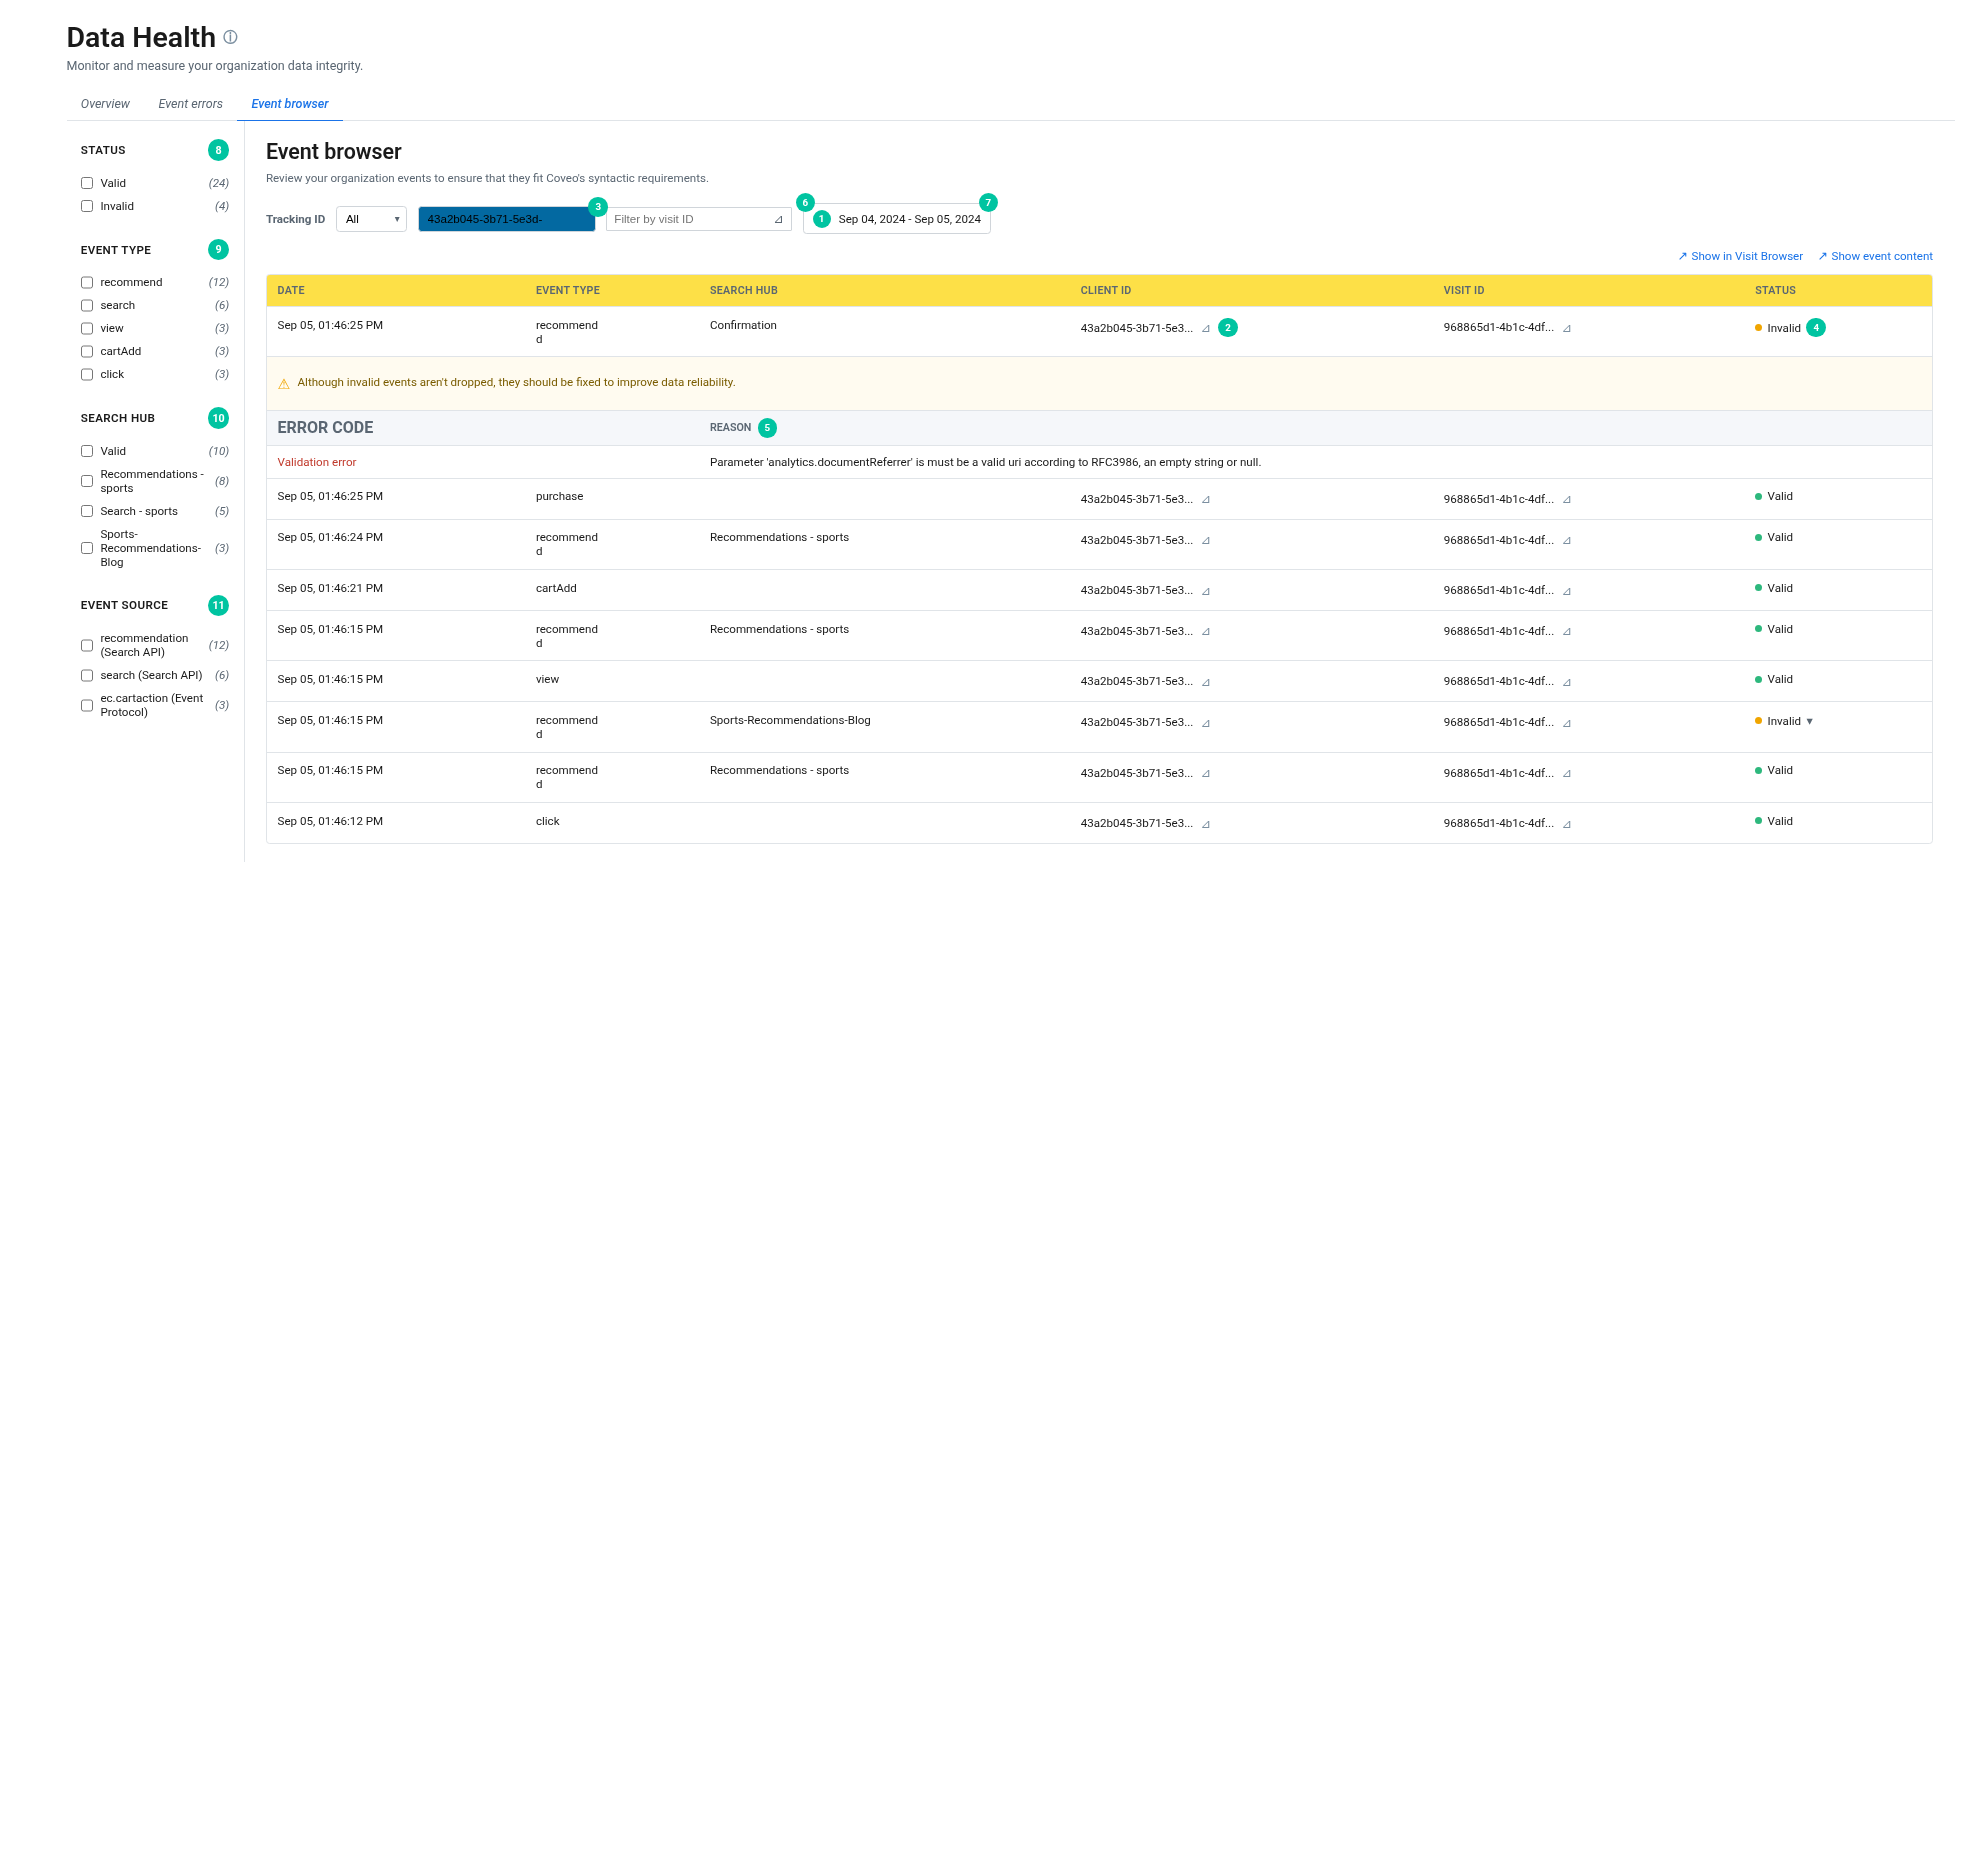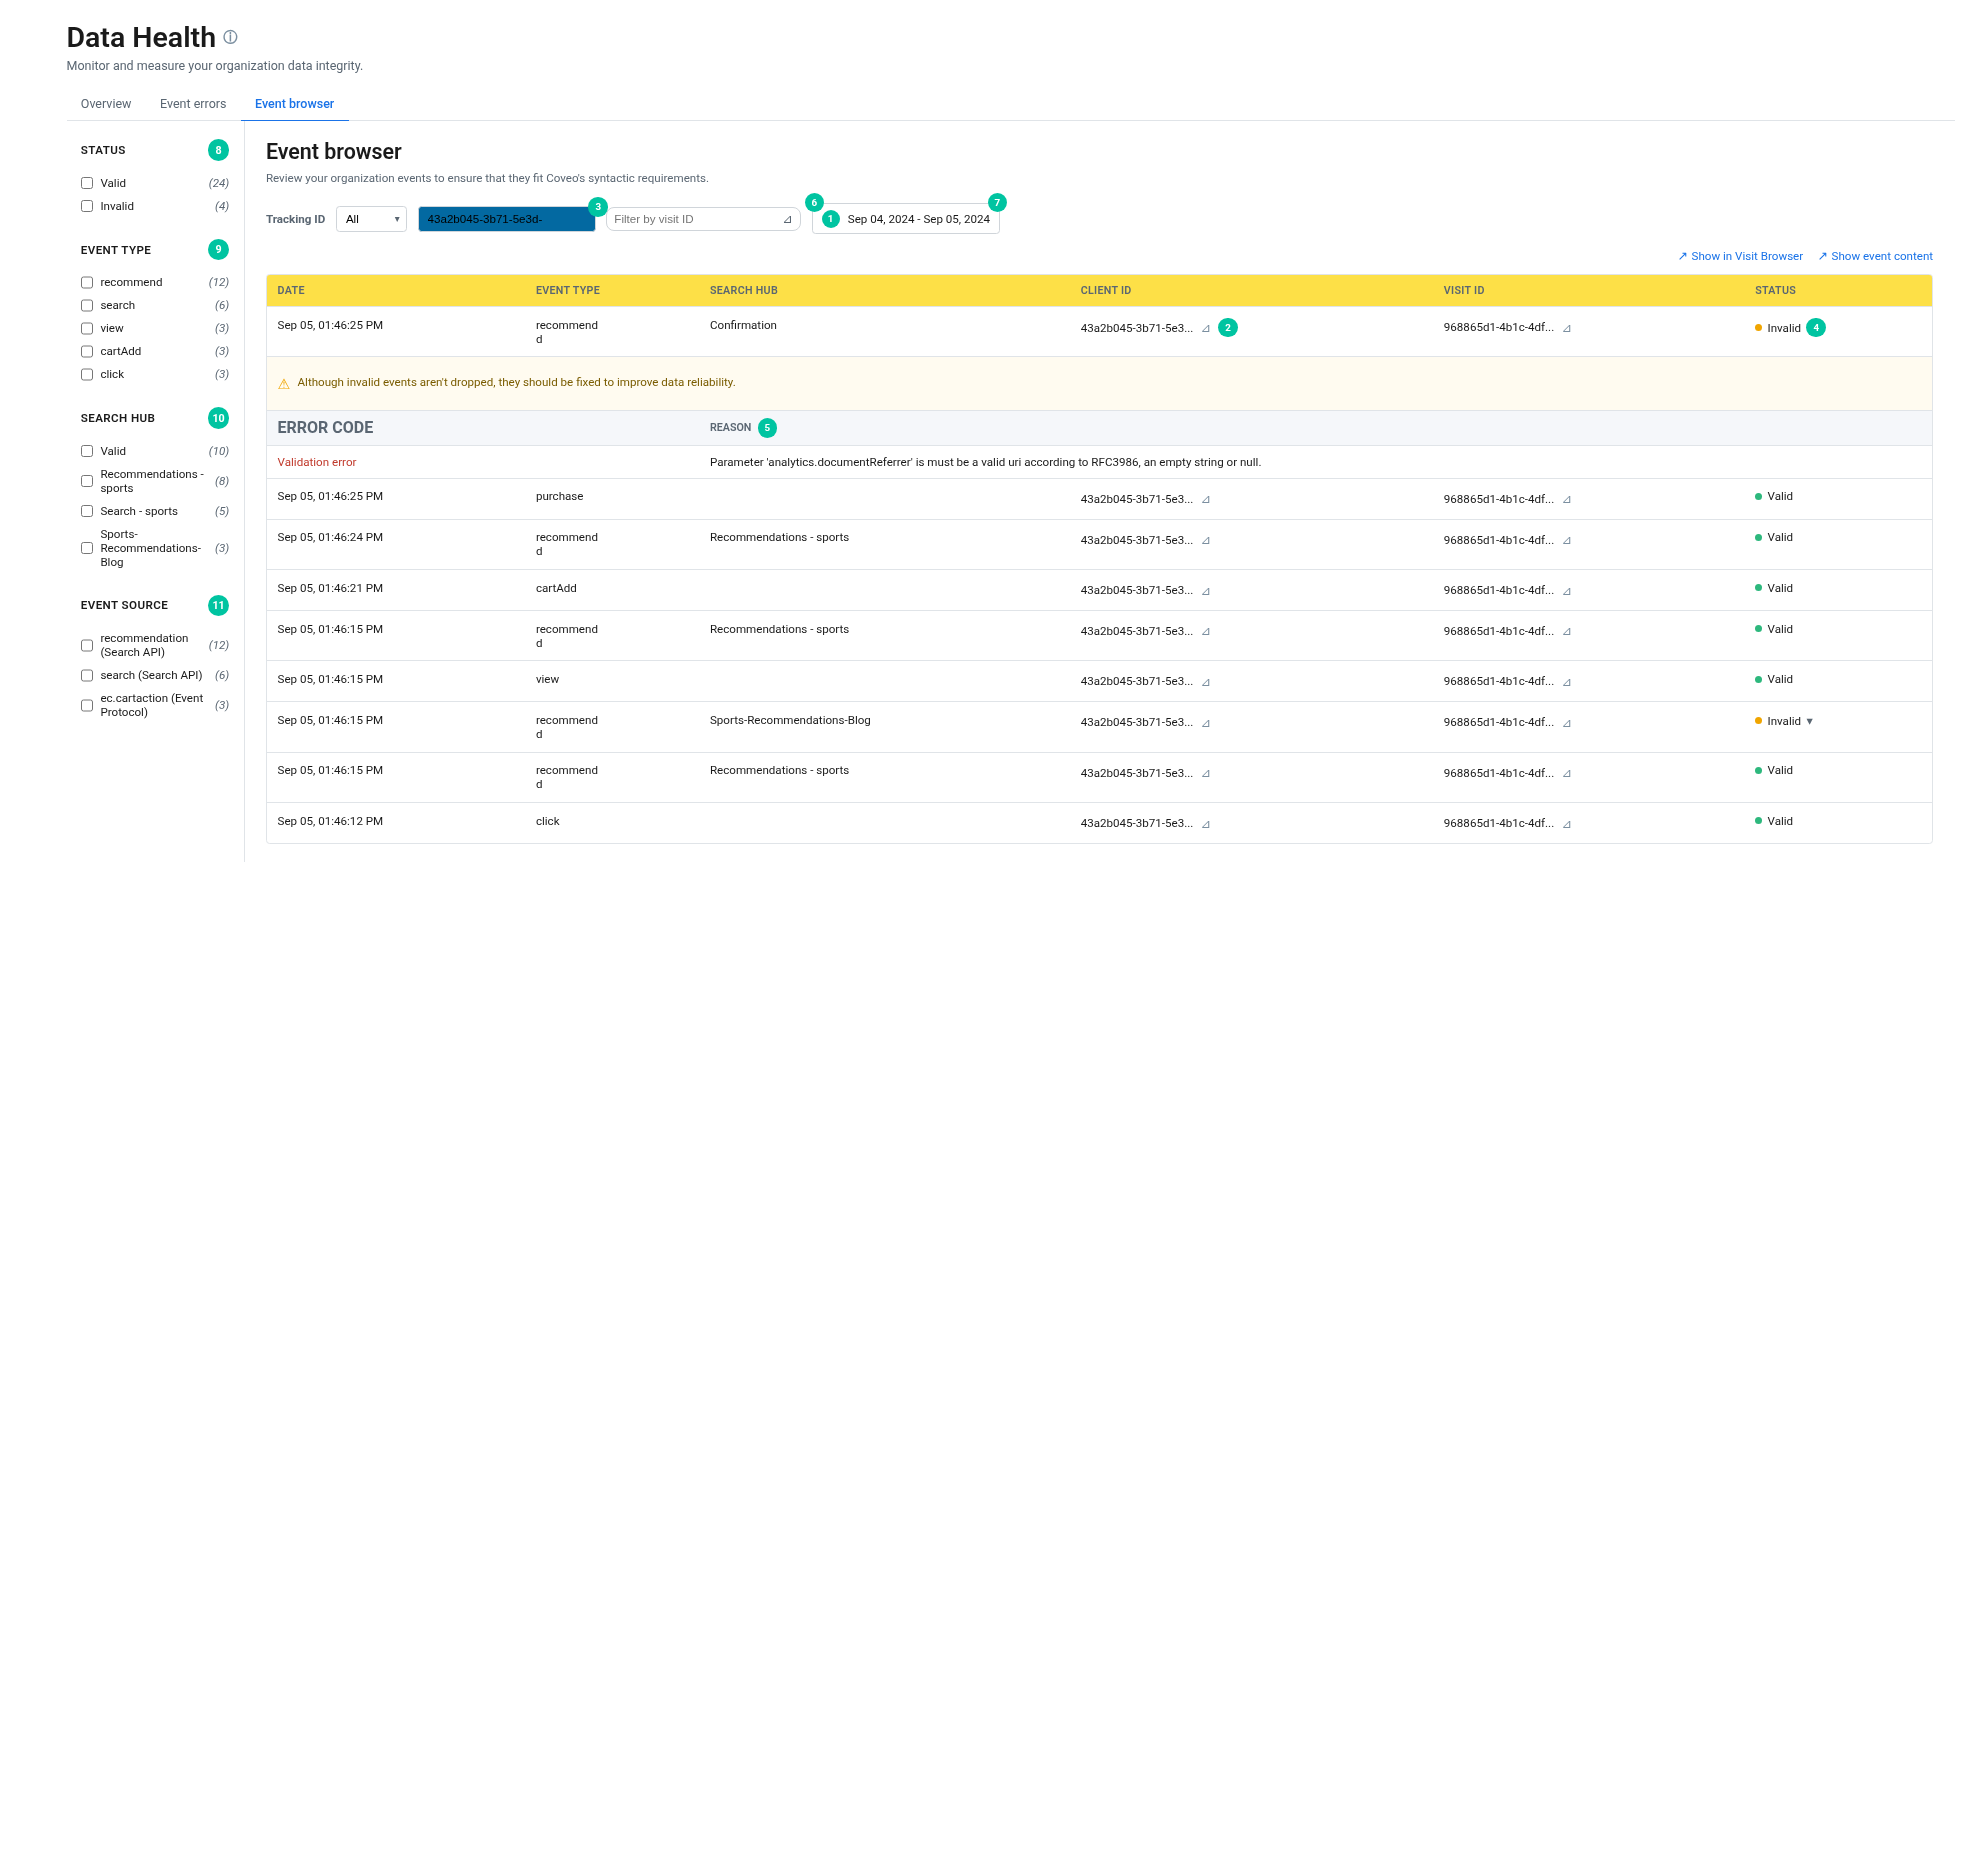--- a/index.html
+++ b/index.html
@@ -5,21 +5,21 @@
     * { box-sizing: border-box; margin: 0; padding: 0; }
     body { font-family: -apple-system, BlinkMacSystemFont, 'Segoe UI', Roboto, sans-serif; background: #fff; color: #1a1a1a; font-size: 12.5px; }
 
     .page-container { display: flex; flex-direction: column; min-height: 100vh; padding: 21.4px 28.5px 0; margin-left: 38px; }
 
     .header { margin-bottom: 14.3px; }
     .page-title { font-size: 28.5px; font-weight: 600; color: #1a1a1a; display: flex; align-items: center; gap: 7.1px; }
     .page-title .info-icon { color: #7b8fa0; font-size: 14.3px; cursor: pointer; }
     .page-subtitle { font-size: 12.5px; color: #5a6672; margin-top: 3.6px; }
 
-    .tabs { display: flex; gap: 0; border-bottom: 0.9px solid #e0e4e8; margin-bottom: 0; }
+    .tabs { display: flex; gap: 0; border-bottom: 0.9px solid #e0e4e8; margin-bottom: 0; font-style: italic; }
     .tab { padding: 9px 14.3px; font-size: 12.5px; cursor: pointer; color: #5a6672; border-bottom: 1.8px solid transparent; margin-bottom: -0.9px; }
     .tab.active { color: #1a73e8; border-bottom: 1.8px solid #1a73e8; font-weight: 500; }
 
     .main-layout { display: flex; gap: 0; margin-top: 0; }
 
     .sidebar { width: 178px; min-width: 178px; padding: 18px 0; border-right: 0.9px solid #e0e4e8; }
     .sidebar-section { margin-bottom: 21.4px; }
     .sidebar-section-header { display: flex; align-items: center; justify-content: space-between; margin-bottom: 10.7px; padding: 0 14.3px; }
     .sidebar-section-title { font-size: 11.6px; font-weight: 600; color: #1a1a1a; text-transform: uppercase; letter-spacing: 0.4px; }
     .badge-circle { background: #00c4a1; color: #fff; border-radius: 50%; width: 21.4px; height: 21.4px; display: flex; align-items: center; justify-content: center; font-size: 10.7px; font-weight: 700; }
@@ -60,21 +60,21 @@
     .filter-icon-btn { cursor: pointer; color: #7b8fa0; font-size: 12.5px; padding: 1.8px 3.6px; }
 
     .warning-row td { background: #fffbf0; }
     .warning-message { display: flex; align-items: flex-start; gap: 7.1px; color: #7a5c00; font-size: 11.6px; padding: 7.1px 0; }
     .warning-icon { color: #f0a500; font-size: 14.3px; margin-top: 0.9px; }
     .error-code { color: #c0392b; font-size: 11.6px; }
     .error-reason { color: #1a1a1a; font-size: 11.6px; }
 
     .chevron-down { color: #5a6672; font-size: 12.5px; cursor: pointer; }
 
-    .visit-filter-wrapper { display: flex; align-items: center; border: 0.9px solid #d0d5da; border-radius: 8px; padding: 3.6px 7.1px; gap: 14px; min-width: 134px; background: #fff; }
+    .visit-filter-wrapper { display: flex; align-items: center; border: 0.9px solid #d0d5da; border-radius: 1px; padding: 3.6px 7.1px; gap: 5px; min-width: 134px; background: #fff; }
     .visit-input { border: none; outline: none; font-size: 11.6px; flex: 1; min-width: 71px; }
   </style>
 </head>
 <body>
 
 <div class="page-container">
 
   <div class="header">
     <div class="page-title">
       <span>Data Health</span>

